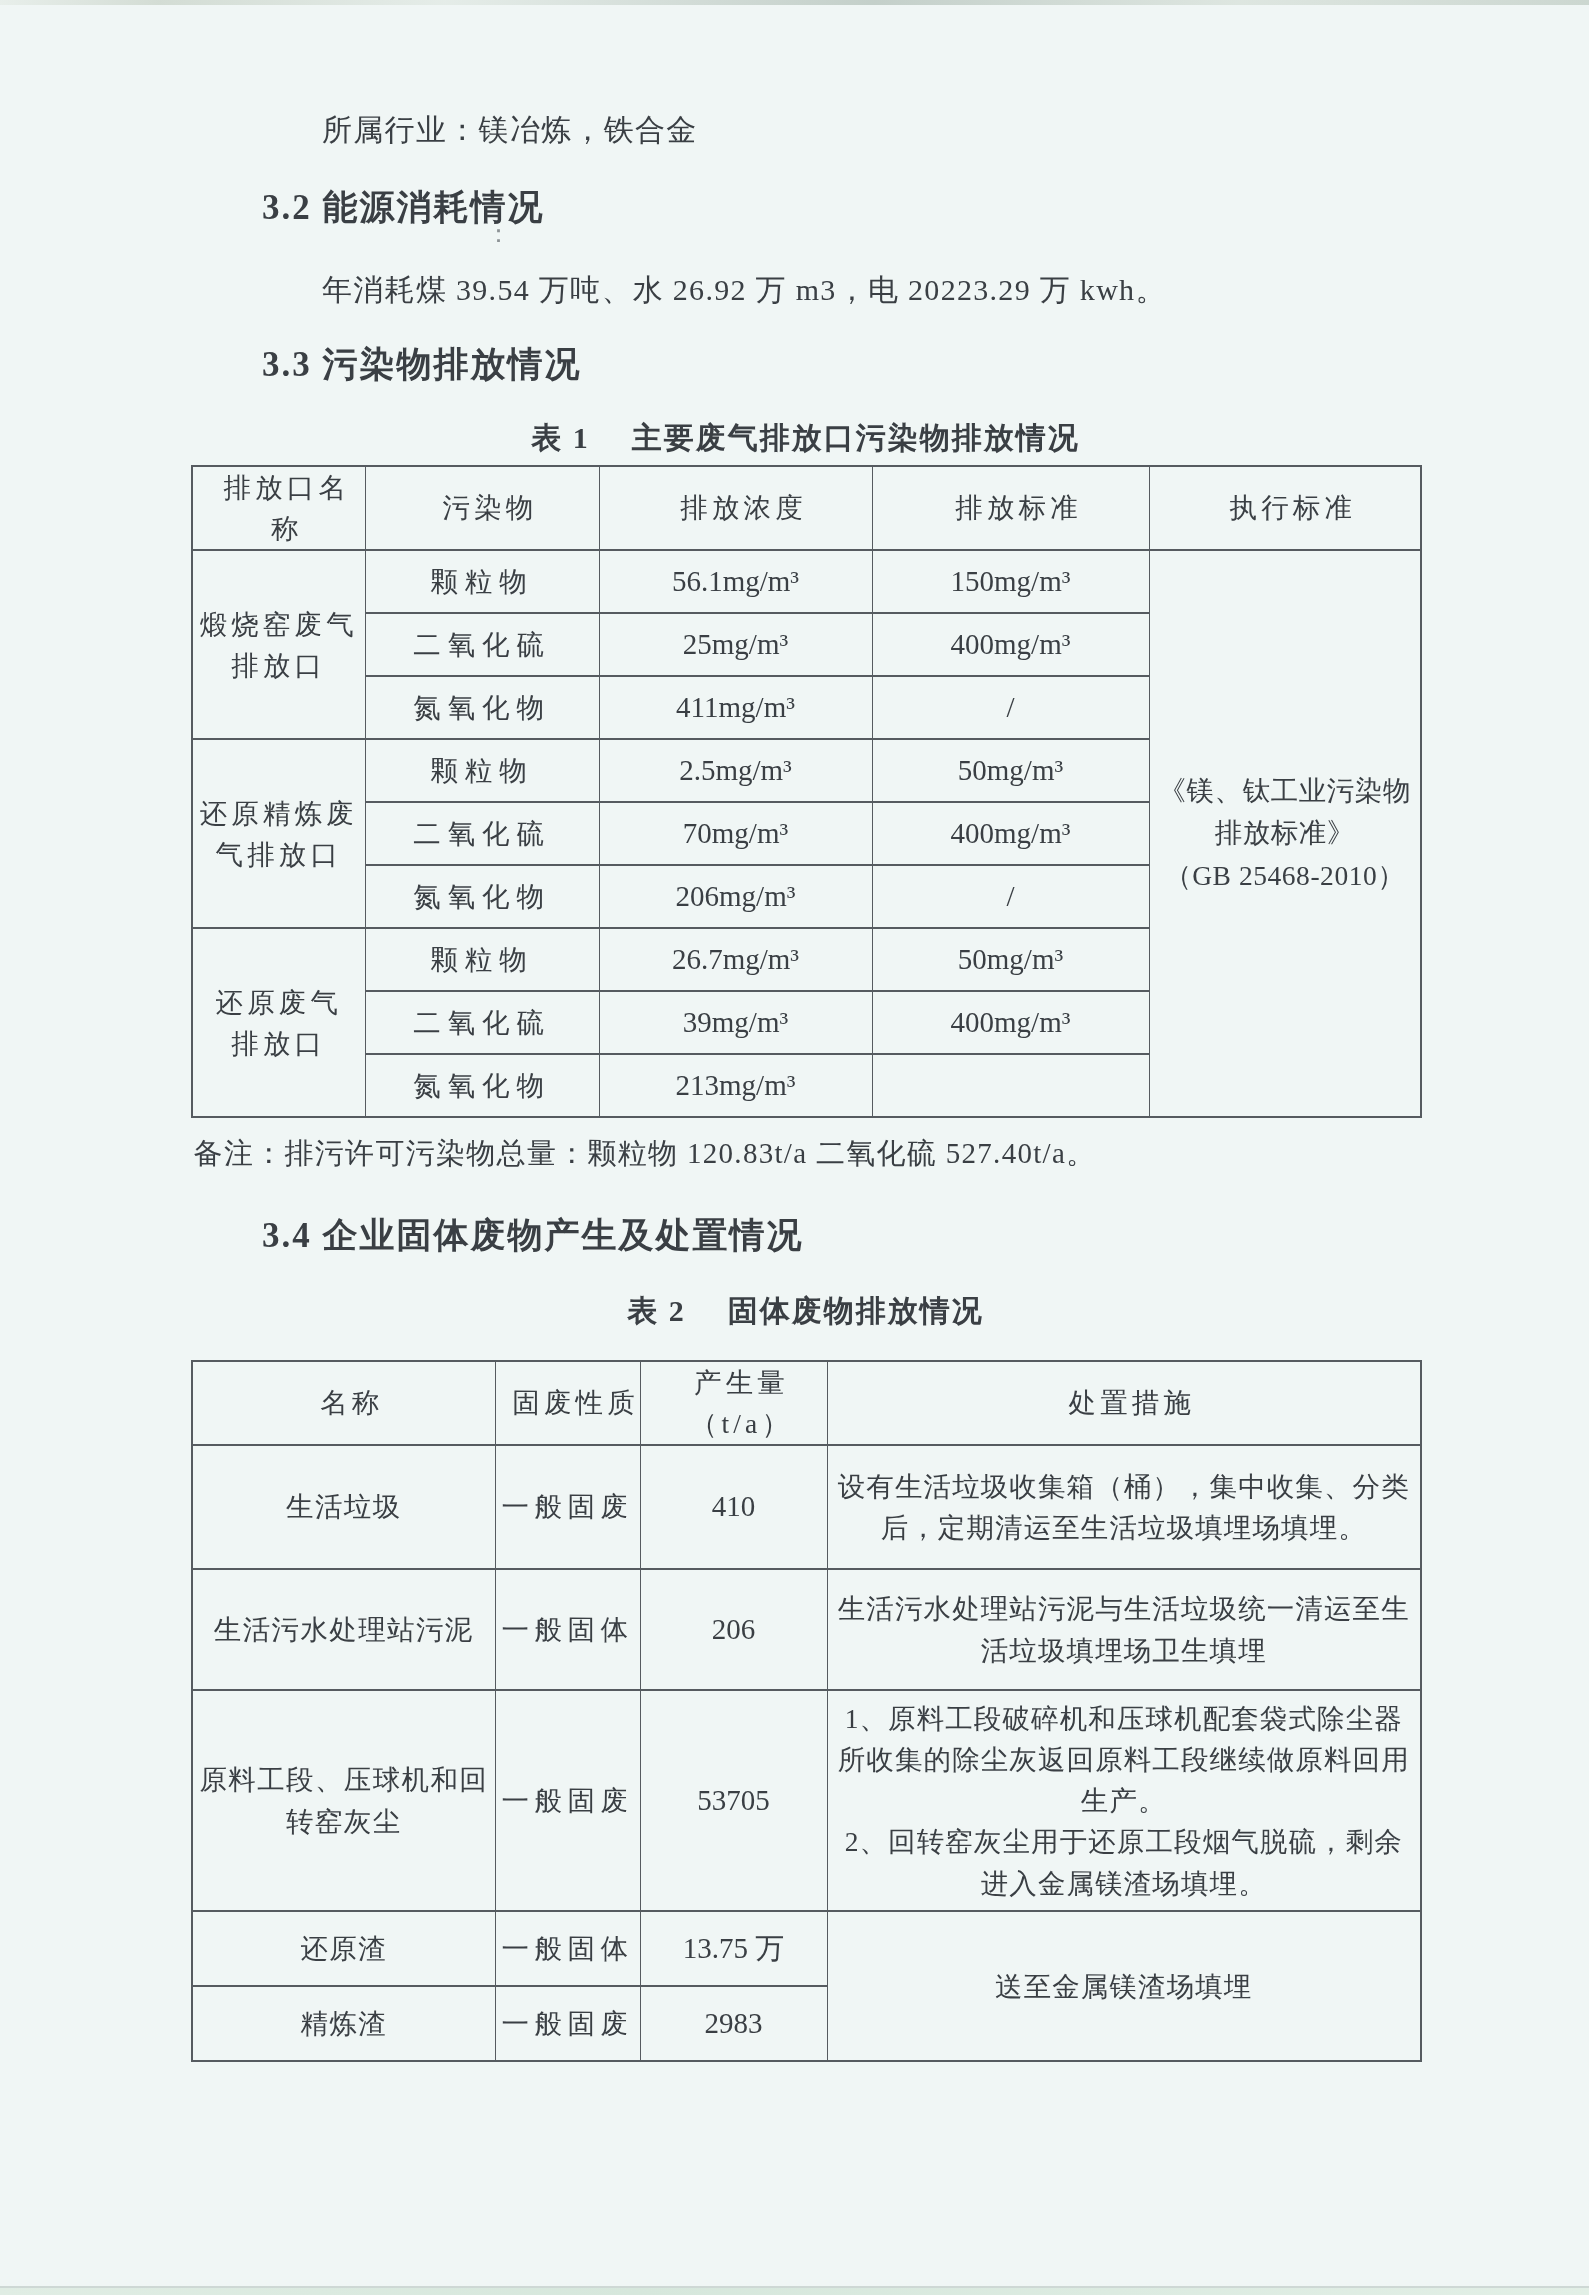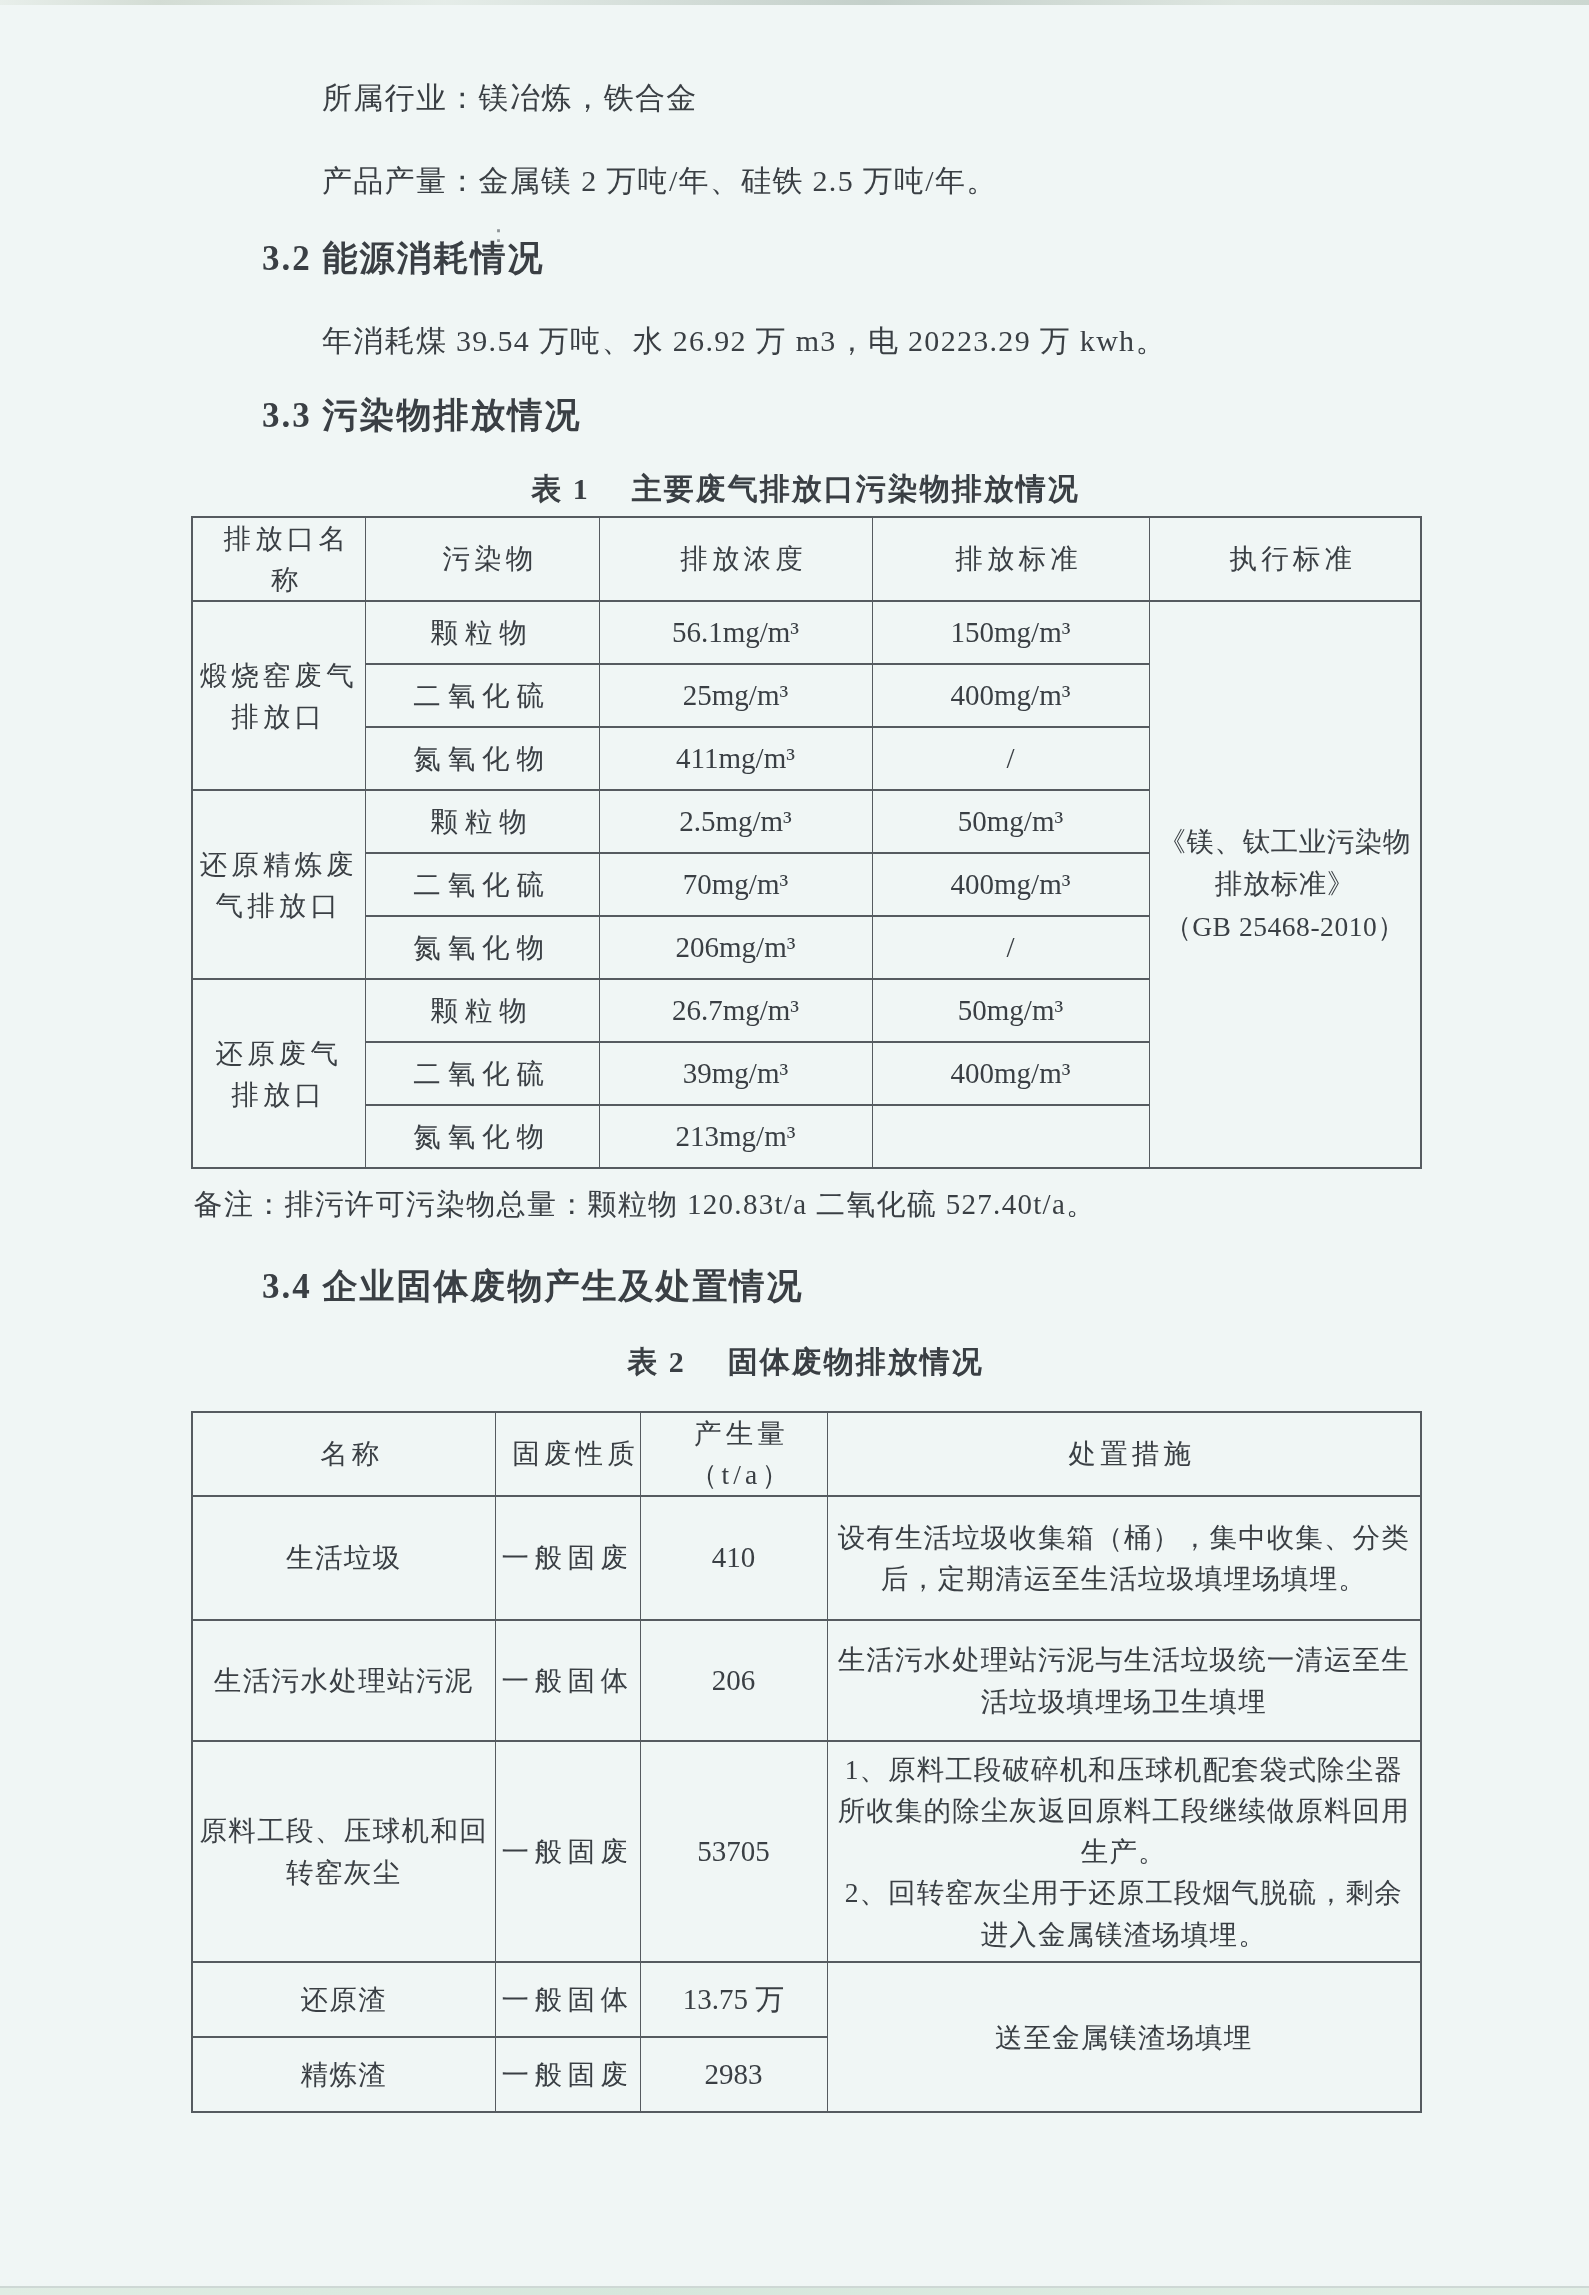--- a/index.html
+++ b/index.html
@@ -32,21 +32,21 @@
   .bottom-edge{
     position:absolute;left:0;right:0;bottom:0;height:7.2px;
     background:linear-gradient(90deg,#e0ede4,#d6e7dc 40%,#e2efe6);
   }
   .stray-mark{
     position:absolute;left:486px;top:217px;
     font-size:25px;color:#6c7277;opacity:.75;
   }
   .content{padding:0 169px 0 191px;}
   .para{font-size:30px;line-height:33px;margin-left:131px;letter-spacing:1.3px;}
-  .para.industry{margin-top:81px;}
+  .para.industry{margin-top:113px;}
   .para.product{margin-top:50px;}
   .para.body32{margin-top:46px;}
   h2.sec{
     font-size:35px;line-height:39px;font-weight:700;
     margin-left:71px;letter-spacing:2px;
     font-family:"Liberation Serif","DejaVu Serif",serif;
   }
   h2.energy{margin-top:42px;}
   h2.pollutant{margin-top:39px;}
   h2.solid{margin-top:46px;}
@@ -101,21 +101,20 @@
 </head>
 <body>
 
 <div class="page">
   <div class="top-edge"></div>
   <span class="stray-mark">：</span>
 
   <div class="content">
 
     <p class="para industry">所属行业：镁冶炼，铁合金</p>
-    <p class="para product">产品产量：金属镁 2 万吨/年、硅铁 2.5 万吨/年。</p>
 
     <h2 class="sec energy">3.2 能源消耗情况</h2>
     <p class="para body32">年消耗煤 39.54 万吨、水 26.92 万 m3，电 20223.29 万 kwh。</p>
 
     <h2 class="sec pollutant">3.3 污染物排放情况</h2>
 
     <div class="tbl-caption cap1">
       <span class="cap-label">表 1</span><span>主要废气排放口污染物排放情况</span>
     </div>
 

